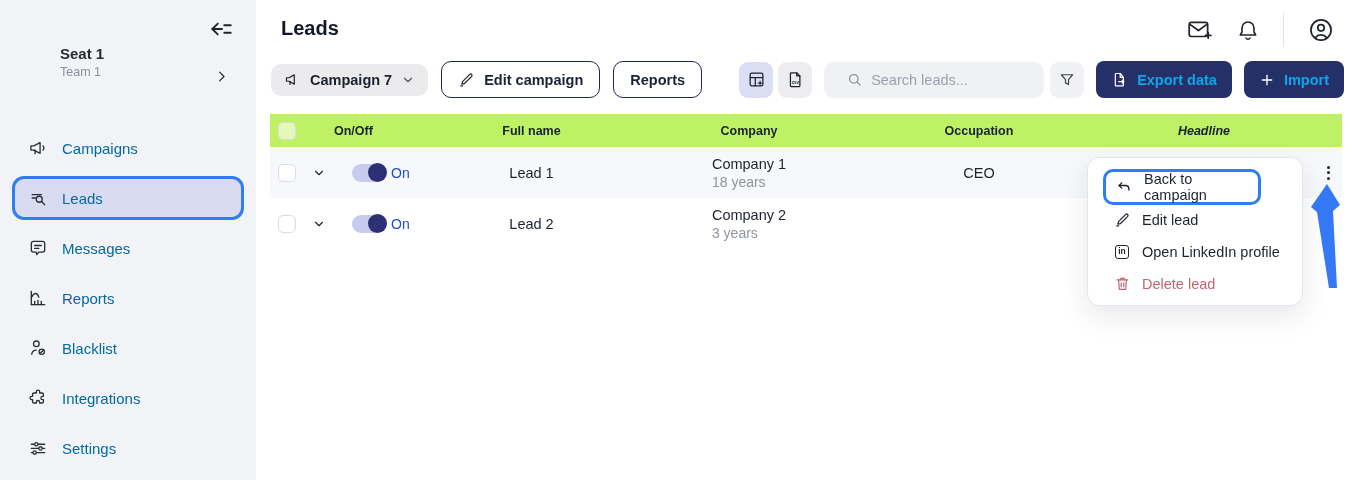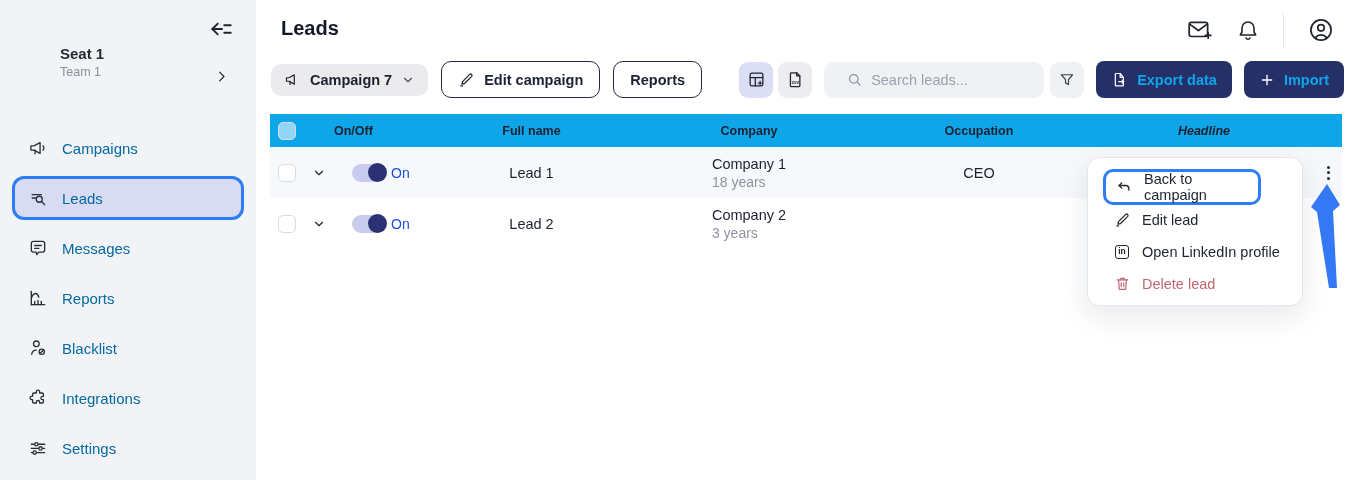--- a/index.html
+++ b/index.html
@@ -46,21 +46,21 @@
     display:flex; align-items:center; padding-left:22px; gap:8px; }
   .search-box input { flex:1; min-width:0; border:none; background:transparent; outline:none;
     font-family:"Liberation Sans", sans-serif; font-size:14.5px; color:#1c212e; }
   .search-box input::placeholder { color:#9aa1ae; }
   .filter-tile { margin-left:6px; background:#f0f1f5; }
   .btn-navy { height:37px; margin-left:12px; background:#253069; color:#0ea5e9; border:none; border-radius:8px;
     display:flex; align-items:center; gap:9px; padding:0 15px; font-size:14.5px; font-weight:700; cursor:pointer; }
 
   
   .table { position:absolute; left:270px; top:114px; width:1072px; }
-  .thead { height:33px; background:#0ea5e9; display:flex; align-items:center;
+  .thead { height:33px; background:#bef264; display:flex; align-items:center;
     font-size:12.5px; font-weight:700; color:#1b2130; }
   .trow { height:51px; display:flex; align-items:center; font-size:14.5px; color:#1c212e; }
   .trow.odd { background:#f7f8fb; }
   .c-cb { width:34px; display:flex; justify-content:center; }
   .c-chev { width:30px; display:flex; justify-content:center; color:#20242e; }
   .c-onoff { width:95px; display:flex; align-items:center; }
   .c-onoff.hdr { display:block; text-align:left; }
   .c-name { width:205px; text-align:center; }
   .c-company { width:230px; text-align:center; }
   .c-occ { width:230px; text-align:center; }

